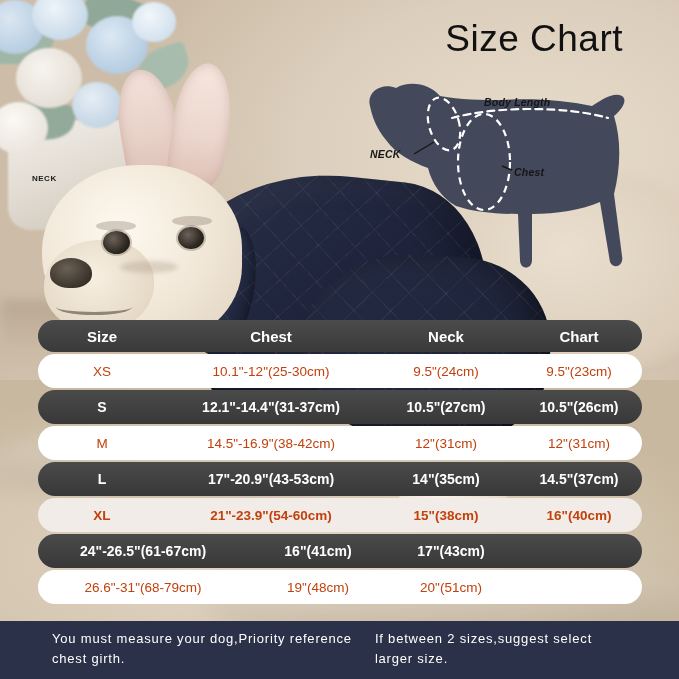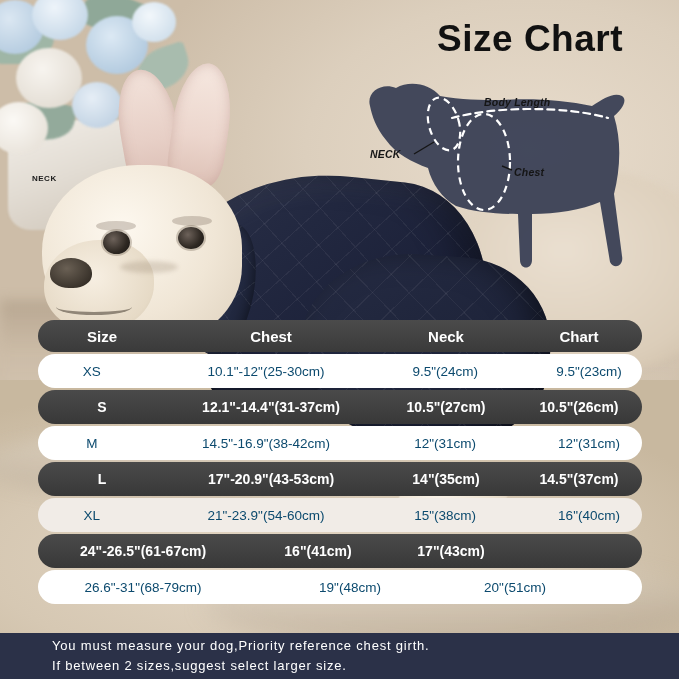--- a/index.html
+++ b/index.html
@@ -167,21 +167,21 @@
 
   
   .neck-photo-label {
     position: absolute; left: 32px; top: 174px;
     font-size: 8px; font-weight: 700; color: #1a1a1a; letter-spacing: .5px;
   }
 
   
   .title {
     position: absolute; right: 56px; top: 18px;
-    font-size: 37px; font-weight: 700; color: #111; letter-spacing: .5px;
+    font-size: 37px; font-weight: 400; color: #111; letter-spacing: .5px;
   }
 
   
   .diagram { position: absolute; left: 356px; top: 70px; width: 300px; height: 215px; font-style: italic; }
   .diagram svg { display: block; }
   .diag-label {
     position: absolute; font-size: 10.5px; font-weight: 700; color: #151515; letter-spacing: .2px;
     white-space: nowrap;
   }
   .lbl-body { left: 128px; top: 26px; }
@@ -203,41 +203,40 @@
     background: linear-gradient(180deg, #4b4b4b 0%, #3a3a3a 100%);
     color: #fff; font-weight: 700; font-size: 15px;
     height: 32px;
   }
   .row.dark {
     background: linear-gradient(180deg, #4a4a4a 0%, #383838 100%);
     color: #fff; font-weight: 700;
   }
   .row.light {
     background: #ffffff;
-    color: #0c4a6e;
-    gap: 32px;
-  }
-  .row.light.tint { background: #f1ece7; }
+    color: #c2410c;
+  }
+  .row.light.tint { background: #f1ece7; font-weight: bold; }
   .cell {
     text-align: center; font-size: 13.5px;
   }
   .c-size { width: 128px; }
   .c-chest { width: 210px; }
   .c-neck { width: 140px; }
   .c-len { width: 126px; }
   .row.head .c-size, .row.head .c-chest, .row.head .c-neck, .row.head .c-len { font-size: 15px; }
   .row.dark .cell { font-size: 14px; }
 
   
   .footer {
-    position: absolute; left: 0; right: 0; bottom: 0; height: 46px;
+    position: absolute; left: 0; right: 0; bottom: 0; height: 58px;
     background: #2b3148;
     color: #fff;
-    display: flex; flex-direction: column; justify-content: center;
-    padding: 0 52px;
+    display: flex; flex-direction: row; justify-content: center;
+    padding: 8px 52px;
   }
   .footer div {
     font-size: 13px; letter-spacing: .8px; line-height: 1.55; font-weight: 400;
   }
 </style>
 </head>
 <body>
 
 <div id="page">
 

